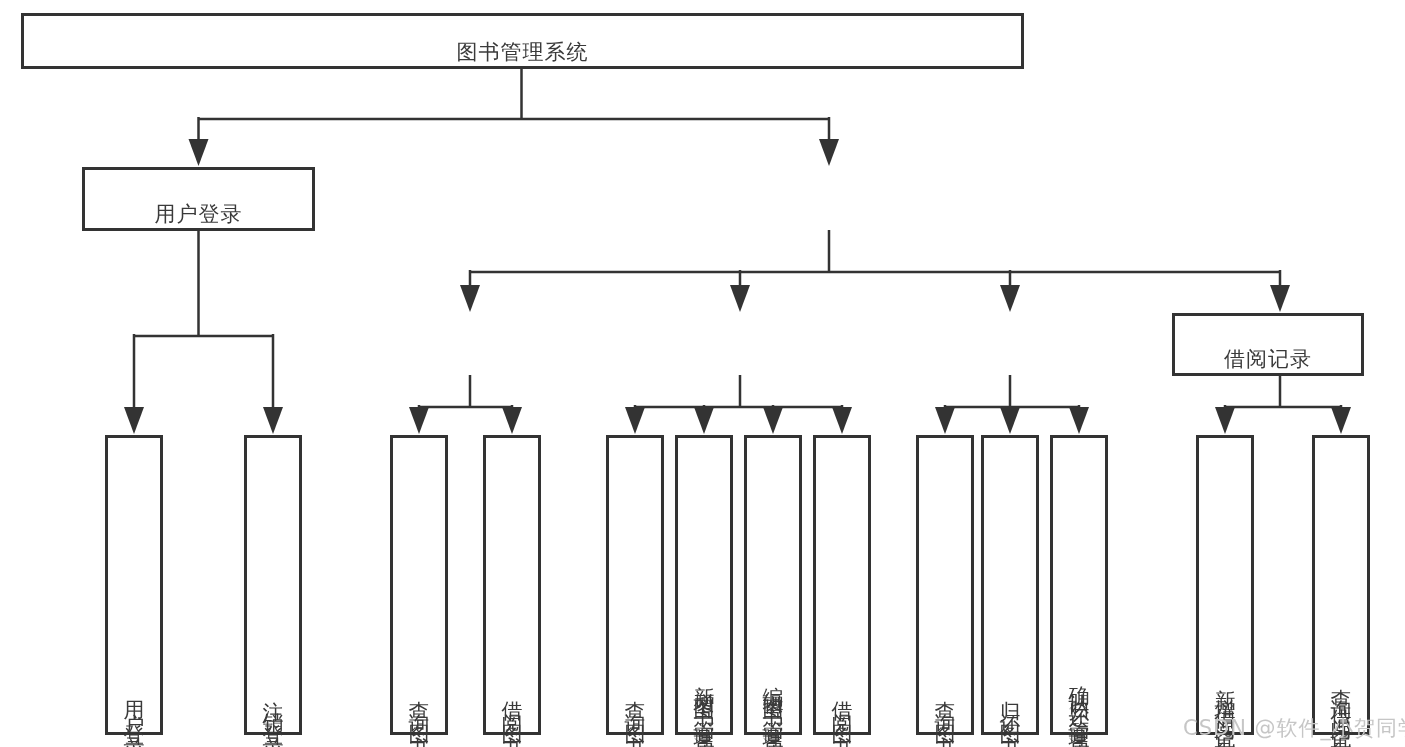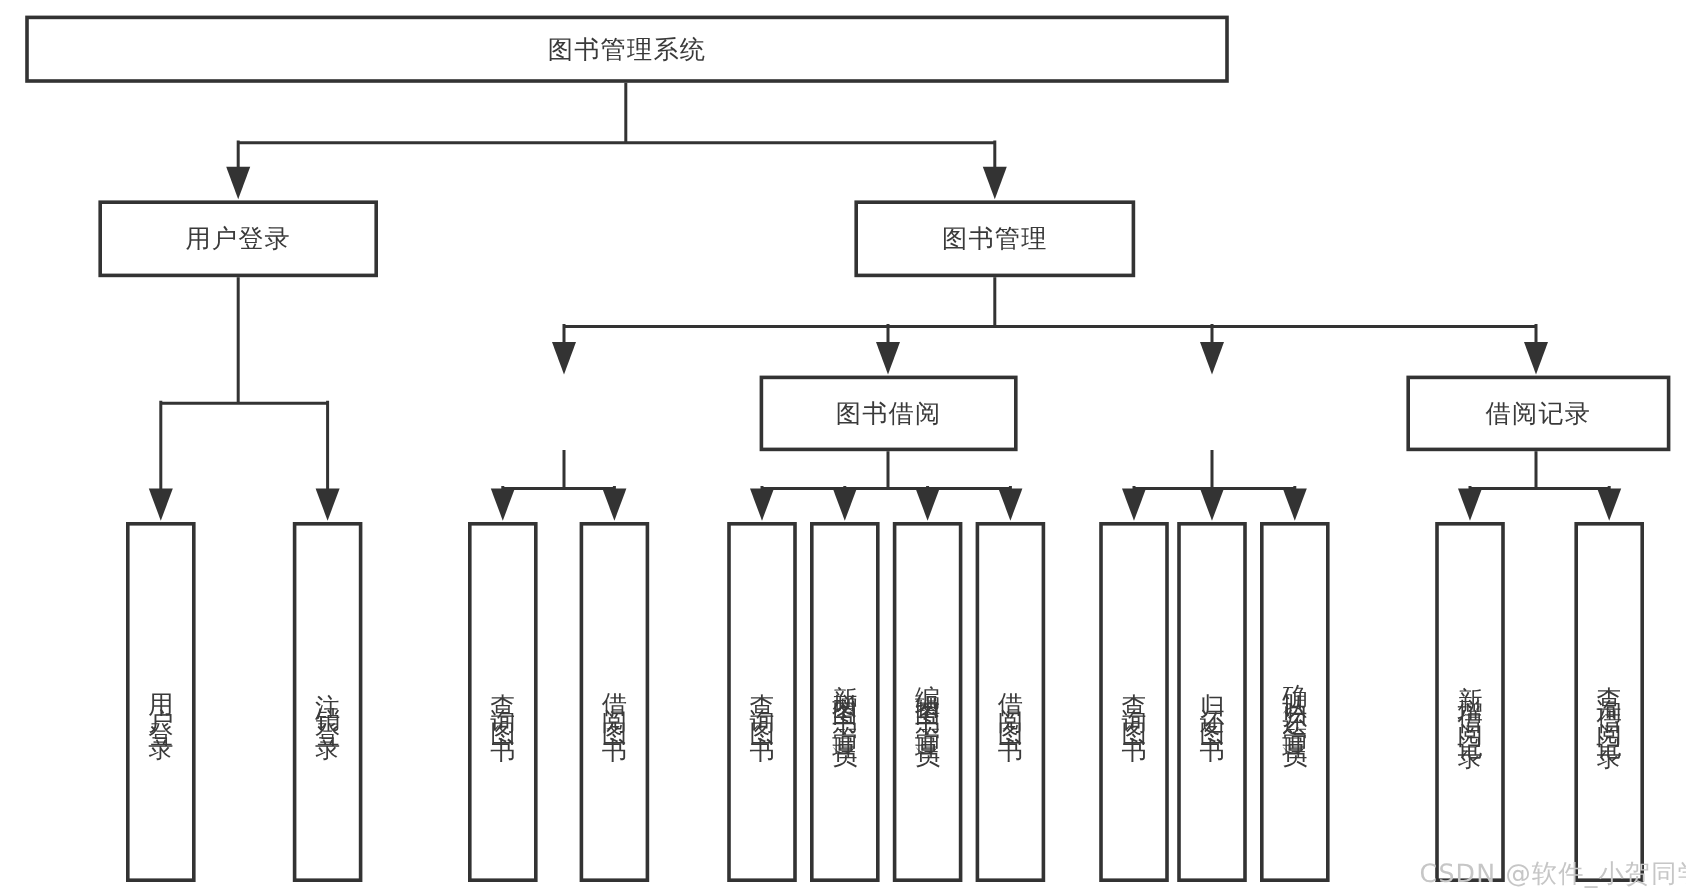--- a/index.html
+++ b/index.html
@@ -28,21 +28,21 @@
     pointer-events: none;
   }
   .edge { stroke: var(--line); stroke-width: 2.5; fill: none; }
   .arrowhead { fill: var(--line); stroke: none; }
 
   .node {
     position: absolute;
     border: 3px solid var(--line);
     background: var(--fill);
     display: flex;
-    align-items: center;
+    align-items: flex-end;
     justify-content: center;
     color: var(--text);
   }
   .node .lbl {
     font-size: 21px;
     letter-spacing: 1px;
     white-space: nowrap;
   }
   .node-v .lbl {
     writing-mode: vertical-rl;
@@ -112,28 +112,22 @@
     </g>
   </svg>
 
   <div class="node node-h" style="left:21px; top:13px; width:1003px; height:56px;">
     <span class="lbl">图书管理系统</span>
   </div>
 
   <div class="node node-h" style="left:82px; top:167px; width:233px; height:64px;">
     <span class="lbl">用户登录</span>
   </div>
-  <div class="node node-h" style="left:712px; top:167px; width:234px; height:64px;">
-    <span class="lbl">图书管理</span>
-  </div>
 
-  <div class="node node-h" style="left:633px; top:313px; width:215px; height:63px;">
-    <span class="lbl">图书借阅</span>
-  </div>
-  <div class="node node-h" style="left:1172px; top:313px; width:220px; height:63px;">
+  <div class="node node-h" style="left:1172px; top:313px; width:192px; height:63px;">
     <span class="lbl">借阅记录</span>
   </div>
 
   <div class="node node-v" style="left:105px; top:435px; width:58px; height:300px;">
     <span class="lbl">用户登录</span>
   </div>
   <div class="node node-v" style="left:244px; top:435px; width:58px; height:300px;">
     <span class="lbl">注销登录</span>
   </div>
 

